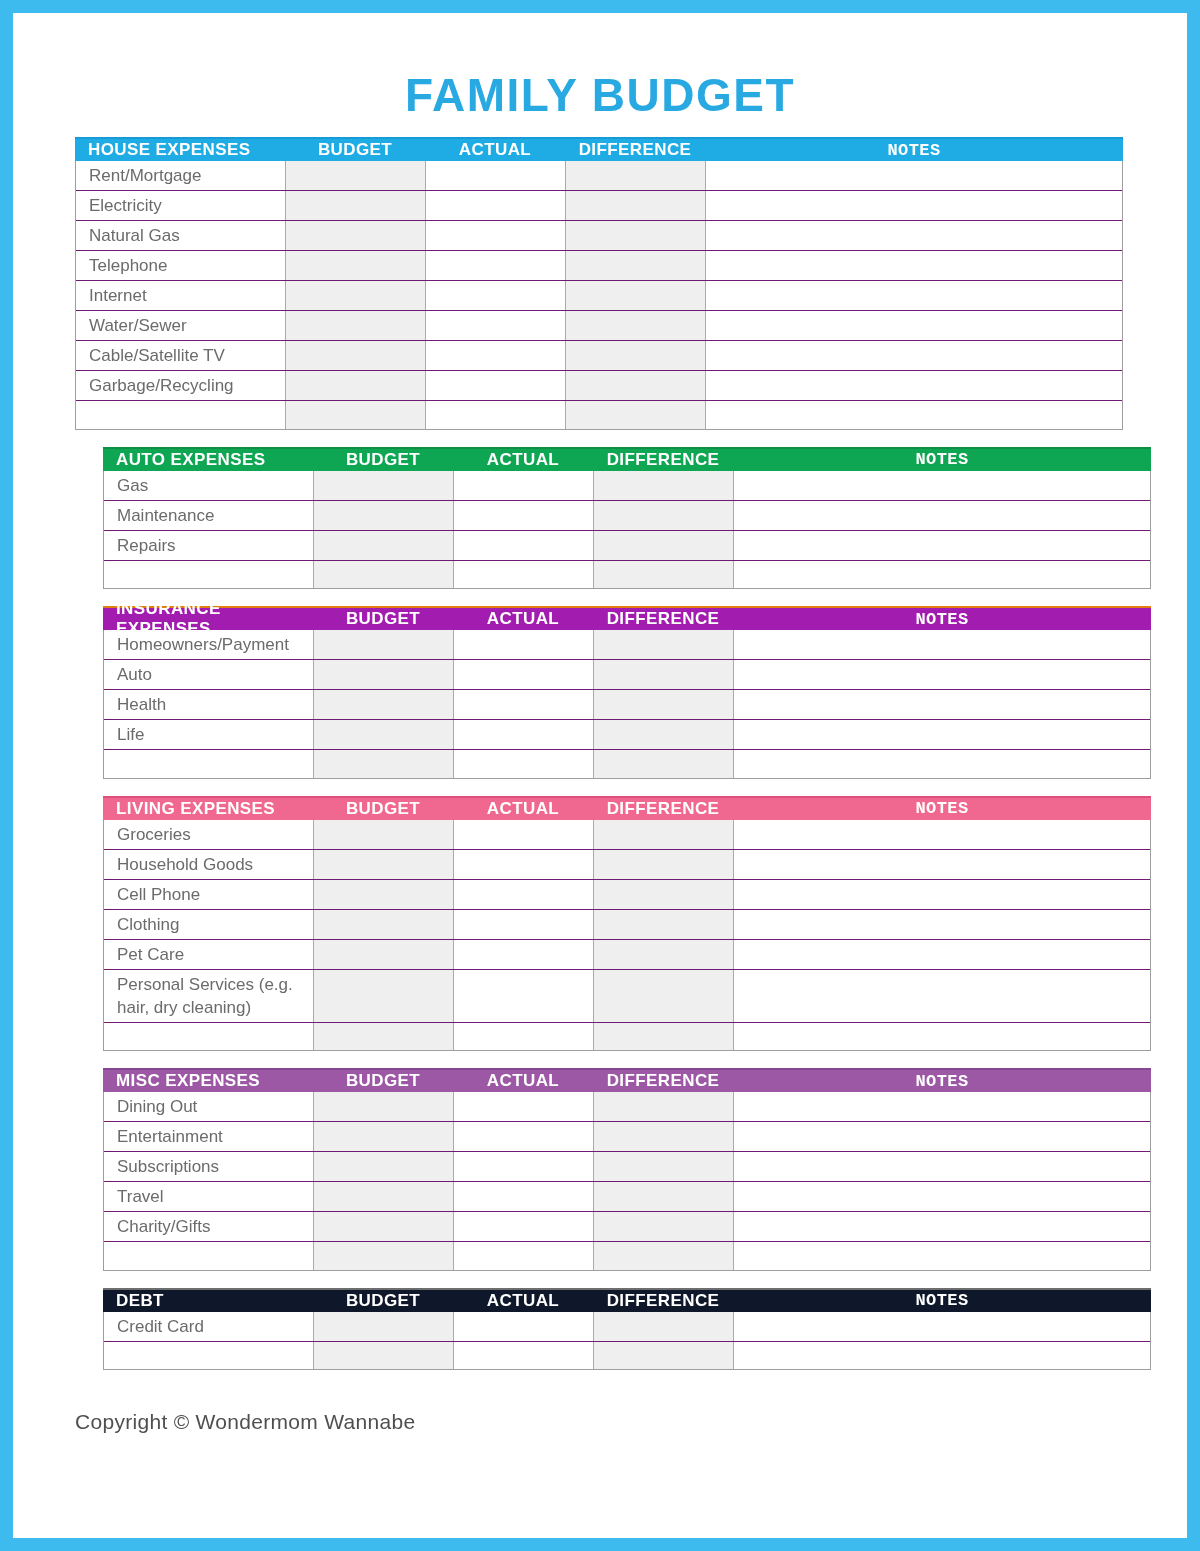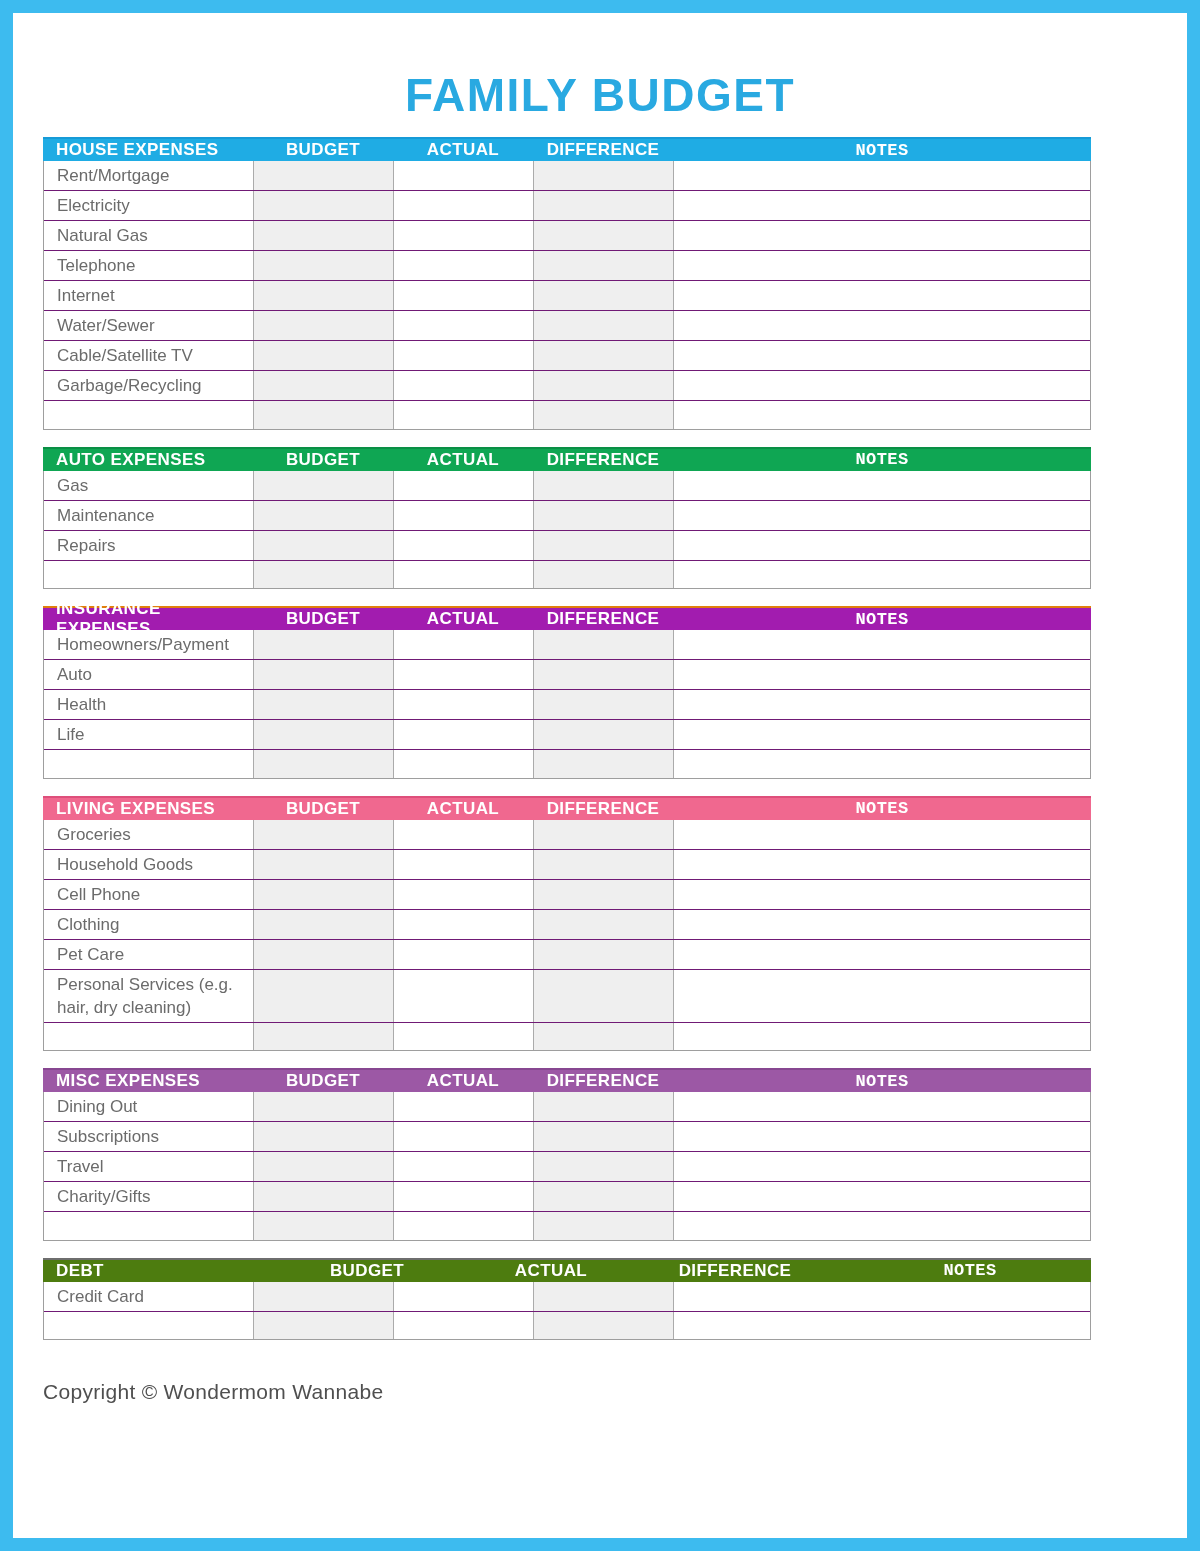--- a/index.html
+++ b/index.html
@@ -2,28 +2,28 @@
 <html><head>
 <meta charset="utf-8">
 <style>
   html,body { margin:0; padding:0; background:#fff; }
   .page {
     width:1200px; height:1551px; box-sizing:border-box;
     border:13px solid #3DBBEF; background:#ffffff;
     font-family:"Liberation Sans", sans-serif;
     overflow:hidden; position:relative;
   }
-  .inner { padding:0 30px; }
+  .inner { padding:0 62px; }
   .title {
     margin:56px 0 16px 0; text-align:center;
     font-size:46px; line-height:52px; font-weight:bold;
     letter-spacing:1.5px; color:#29A9E1;
   }
   .section { width:1048px; }
-  .section + .section { margin-top:17px; }
+  .section + .section { margin-top:17px;margin-left:28px; }
   .budget-table {
     width:1048px; box-sizing:border-box;
     border:1px solid #9E9E9E; border-top:none;
     background:#fff;
   }
   .table-header {
     display:flex; height:24px; align-items:center;
     color:#ffffff; font-weight:bold; font-size:17px;
     letter-spacing:0.4px;
     border-top:2px solid rgba(0,0,0,0.14);
@@ -287,20 +287,27 @@
           </div>
           <div class="budget-table">
             <div class="row">
               <div class="cell c-label">Dining Out</div>
               <div class="cell c-budget"></div>
               <div class="cell c-actual"></div>
               <div class="cell c-diff"></div>
               <div class="cell c-notes"></div>
             </div>
             <div class="row">
+              <div class="cell c-label">Entertainment</div>
+              <div class="cell c-budget"></div>
+              <div class="cell c-actual"></div>
+              <div class="cell c-diff"></div>
+              <div class="cell c-notes"></div>
+            </div>
+            <div class="row">
               <div class="cell c-label">Subscriptions</div>
               <div class="cell c-budget"></div>
               <div class="cell c-actual"></div>
               <div class="cell c-diff"></div>
               <div class="cell c-notes"></div>
             </div>
             <div class="row">
               <div class="cell c-label">Travel</div>
               <div class="cell c-budget"></div>
               <div class="cell c-actual"></div>
@@ -317,21 +324,21 @@
             <div class="row">
               <div class="cell c-label"></div>
               <div class="cell c-budget"></div>
               <div class="cell c-actual"></div>
               <div class="cell c-diff"></div>
               <div class="cell c-notes"></div>
             </div>
           </div>
         </div>
         <div class="section">
-          <div class="table-header" style="background: #4d7c0f; border-top-color: rgb(110, 110, 110); gap: 44px;">
+          <div class="table-header" style="background: #0f172a; border-top-color: rgb(110, 110, 110);">
             <span class="hcell c-label">DEBT</span>
             <span class="hcell c-budget">BUDGET</span>
             <span class="hcell c-actual">ACTUAL</span>
             <span class="hcell c-diff">DIFFERENCE</span>
             <span class="hcell c-notes">NOTES</span>
           </div>
           <div class="budget-table">
             <div class="row">
               <div class="cell c-label">Credit Card</div>
               <div class="cell c-budget"></div>

